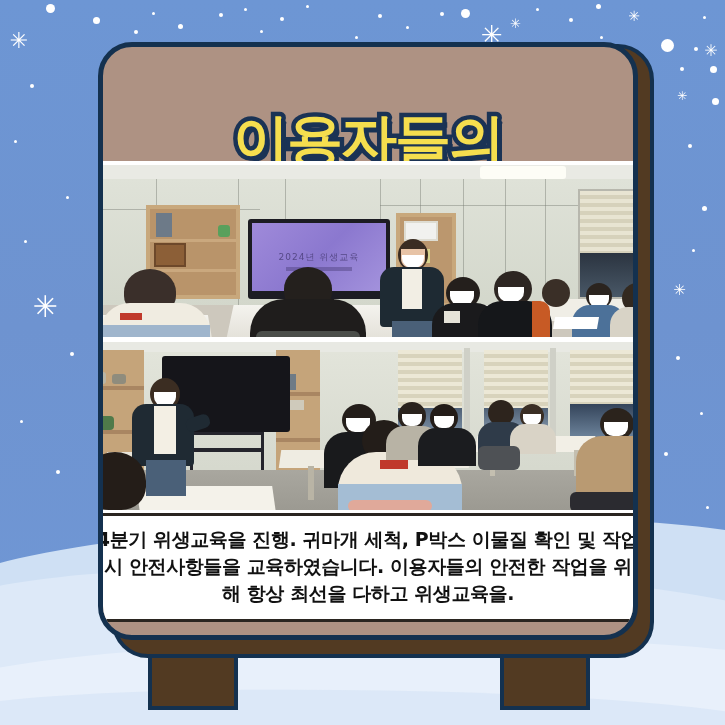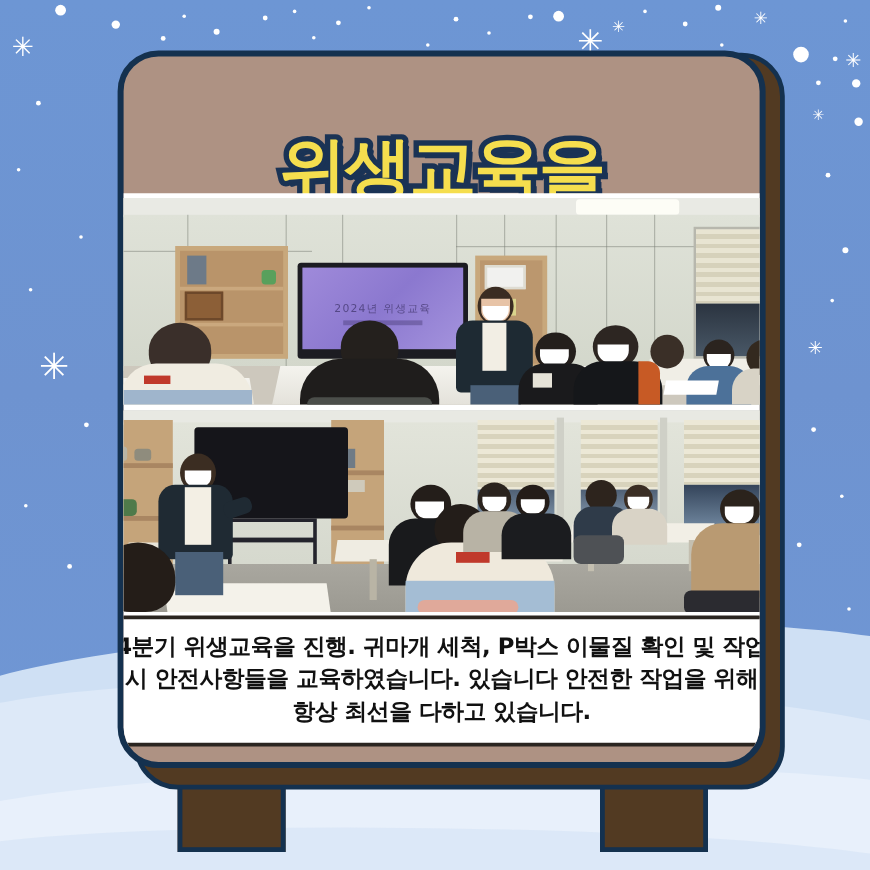--- a/index.html
+++ b/index.html
@@ -243,21 +243,21 @@
       <div class="flake-star" style="left: 672px; top: 283px; width: 15px; font-size: 15px;">✳</div>
     </div>
 
   <div class="board-leg" id="board-leg-left"></div>
   <div class="board-leg" id="board-leg-right"></div>
 
   <div id="board-shadow-right"></div>
 
   <div id="board">
 
-    <h1 id="poster-title">위생교육을</h1>
+    <h1 id="poster-title">이용자들의</h1>
 
     <div id="photo-stack">
 
       <div class="photo" id="photo-top">
         <div class="scene" id="scene-top">
             <div class="rect" style="left: 0px; top: 0px; width: 100%; height: 16px; background: rgb(233, 234, 228);"></div>
             <div class="rect" style="left: 400px; top: 1px; width: 86px; height: 13px; background: rgb(253, 253, 246); border-radius: 3px;"></div>
             <div class="rect" style="left: 0px; top: 14px; width: 100%; height: 130px; background: linear-gradient(rgb(223, 226, 216) 0%, rgb(211, 215, 203) 100%);"></div>
             <div class="rect" style="left: 18px; top: 14px; width: 1px; height: 128px; background: rgba(120, 125, 115, 0.45);"></div>
             <div class="rect" style="left: 76px; top: 14px; width: 1px; height: 128px; background: rgba(120, 125, 115, 0.45);"></div>
@@ -393,17 +393,17 @@
             <div class="rect" style="left: 520px; top: 66px; width: 34px; height: 32px; background: rgb(43, 35, 28); border-radius: 50%;"></div>
             <div class="rect" style="left: 524px; top: 80px; width: 24px; height: 14px; background: rgb(255, 255, 255); border-radius: 0px 0px 9px 9px;"></div>
             <div class="rect" style="left: 496px; top: 94px; width: 86px; height: 62px; background: rgb(185, 154, 114); border-radius: 26px 26px 0px 0px;"></div>
             <div class="rect" style="left: 490px; top: 150px; width: 70px; height: 20px; background: rgb(43, 43, 48); border-radius: 6px;"></div>
           </div>
       </div>
 
     </div>
 
     <div id="caption-box">
-      <div id="caption-text">4분기 위생교육을 진행. 귀마개 세척, P박스 이물질 확인 및 작업시 안전사항들을 교육하였습니다. 있습니다 안전한 작업을 위해 항상 최선을 다하고 있습니다.</div>
+      <div id="caption-text">4분기 위생교육을 진행. 귀마개 세척, P박스 이물질 확인 및 작업시 안전사항들을 교육하였습니다. 이용자들의 안전한 작업을 위해 항상 최선을 다하고 위생교육을.</div>
     </div>
 
   </div>
 </div>
 
 </body></html>

